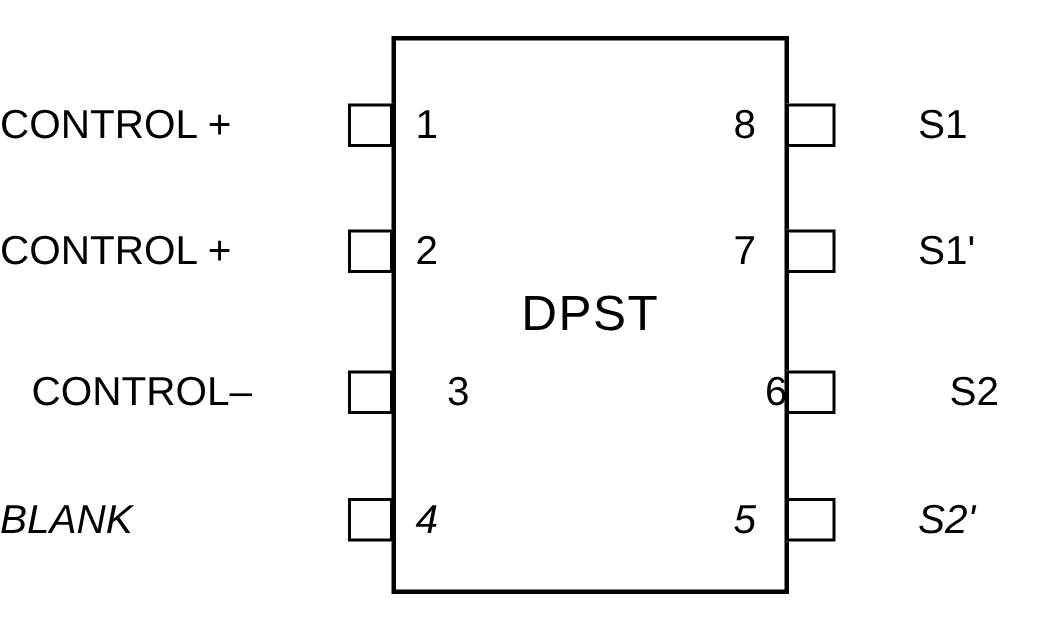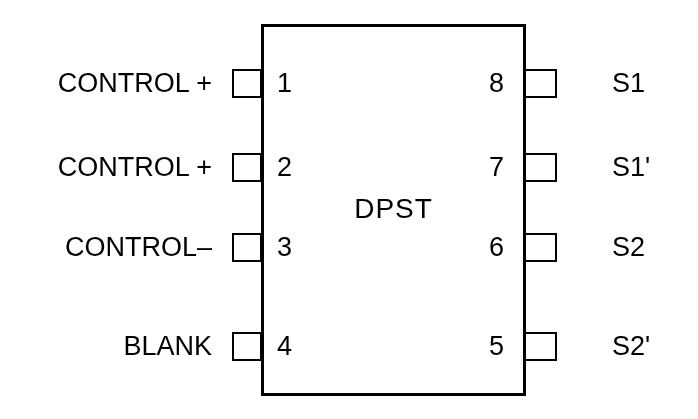--- a/index.html
+++ b/index.html
@@ -23,49 +23,49 @@
     width: 265px;
     height: 372px;
     border: 3px solid #000000;
     box-sizing: border-box;
     background: #ffffff;
     display: flex;
     align-items: center;
     justify-content: center;
   }
   .chip-title {
-    font-size: 28px;
+    font-size: 33px;
     letter-spacing: 1px;
     margin-top: -3px;
     text-align: center;
   }
   .txt {
     position: absolute;
     font-size: 27px;
     line-height: 29px;
     white-space: nowrap;
   }
   .sq {
     position: absolute;
     width: 30px;
     height: 29px;
     border: 2px solid #000000;
     box-sizing: border-box;
     background: #ffffff;
   }
   .sq-l { left: 232px; }
   .sq-r { left: 524px; width: 33px; }
-  .lbl-l { left: 0; width: 212px; text-align: right; }
+  .lbl-l { left: 0; width: 212px; }
   .num-l { left: 277px; }
   .num-r { left: 474px; width: 30px; text-align: right; }
   .lbl-r { left: 576px; margin-left: 36px; }
   .r1 { top: 69px; }
   .r2 { top: 153px; }
-  .r3 { top: 233px; }
-  .r4 { top: 332px; }
+  .r3 { top: 247px; padding-left: 21px; }
+  .r4 { top: 332px; font-style: italic; }
 </style>
 </head>
 <body>
 
 <div class="canvas">
 
   <div class="chip">
     <span class="chip-title">DPST</span>
   </div>
 

